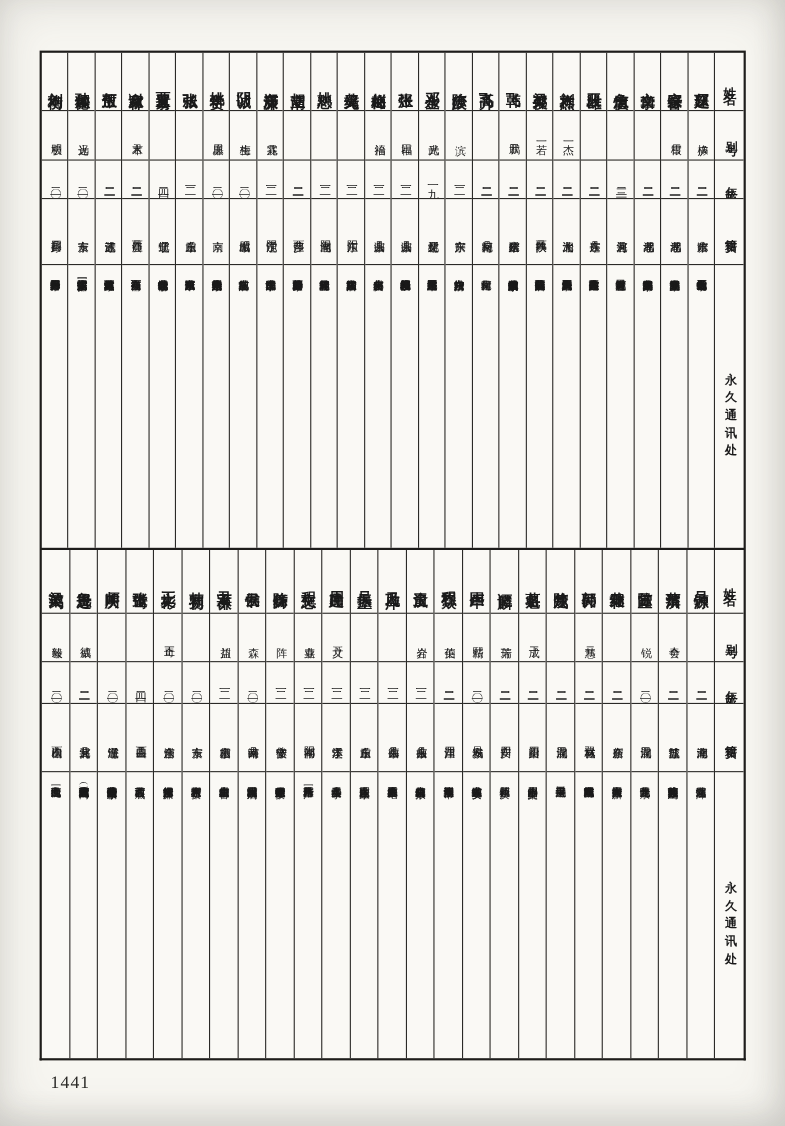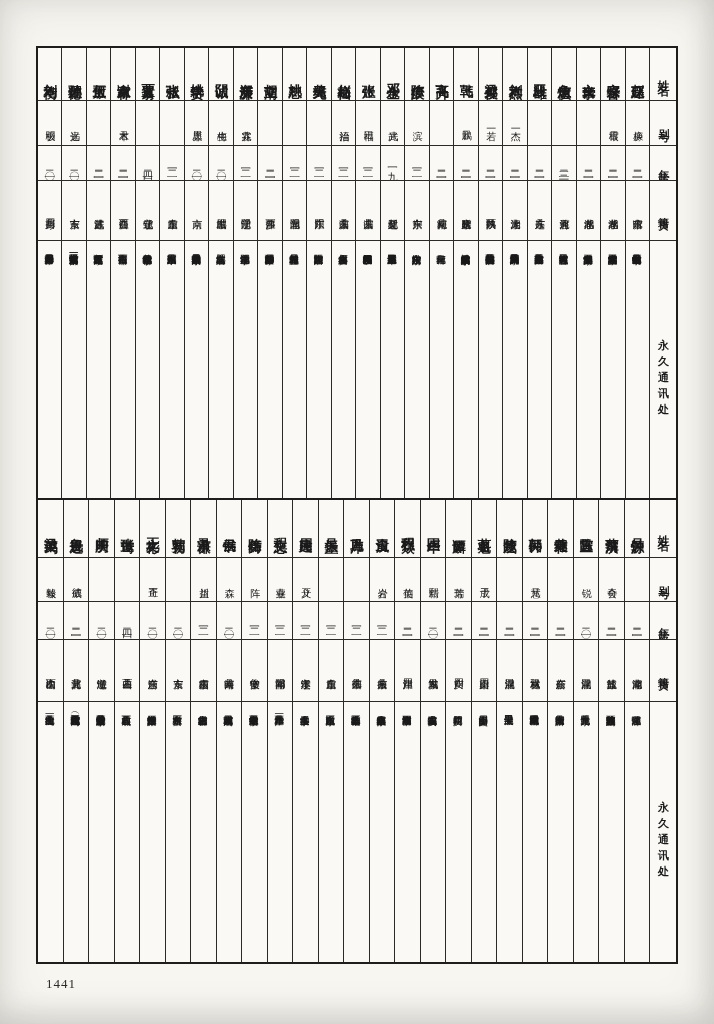--- a/index.html
+++ b/index.html
@@ -43,21 +43,21 @@
   .c-native > span { font-size:10px; line-height:1.02; }
   .c-addr > span { font-size:9.5px; line-height:1.18; text-align:start; padding-top:6px; }
   
   .hcol .cell > span { font-weight:700; }
   .hcol .c-name > span { font-size:12px; letter-spacing:4px; }
   .hcol .c-alias > span, .hcol .c-age > span, .hcol .c-native > span { font-size:11px; letter-spacing:3px; }
   .hcol .c-addr > span { font-size:11px; letter-spacing:16px; text-align:center; padding-top:0; }
   .page-number {
     position:absolute; left:46px; top:976px;
     font-family:"Liberation Serif","DejaVu Serif",serif;
-    font-size:13px; letter-spacing:1px; color:#2c2b28;
+    font-size:16px; letter-spacing:1px; color:#2c2b28;
   }
 </style>
 </head>
 <body>
 
 <div class="page">
   <div class="tables">
     <section class="reg-table t0" id="table-0">
   <div class="pcol hcol">
     <div class="cell c-name">

